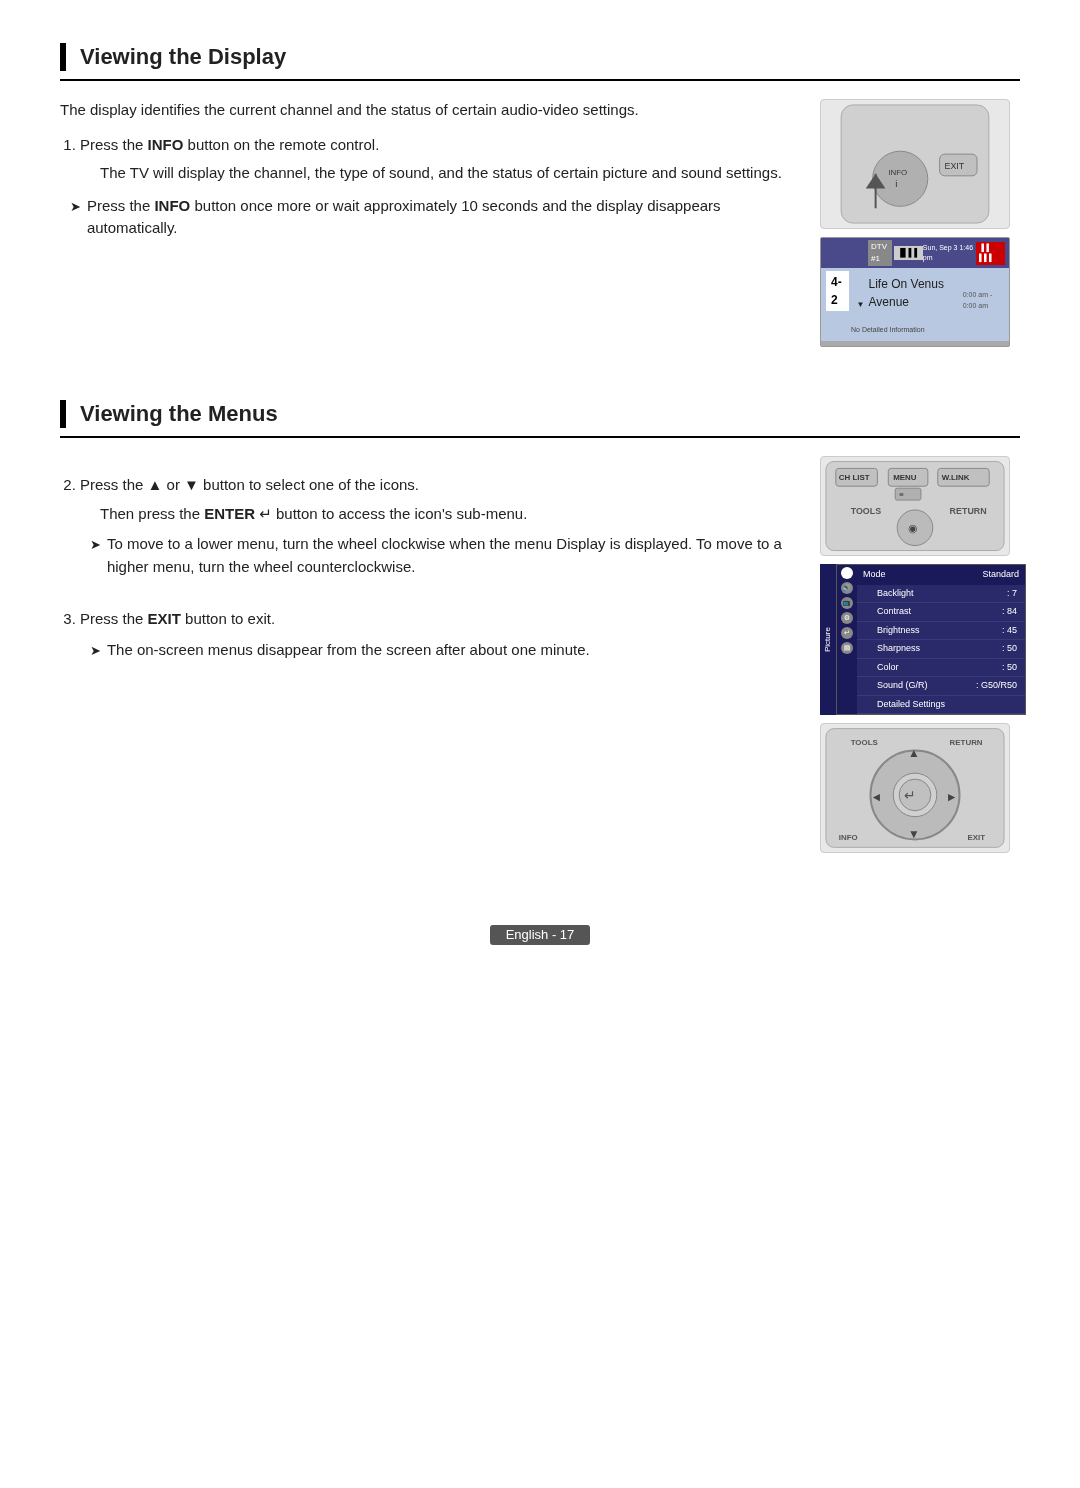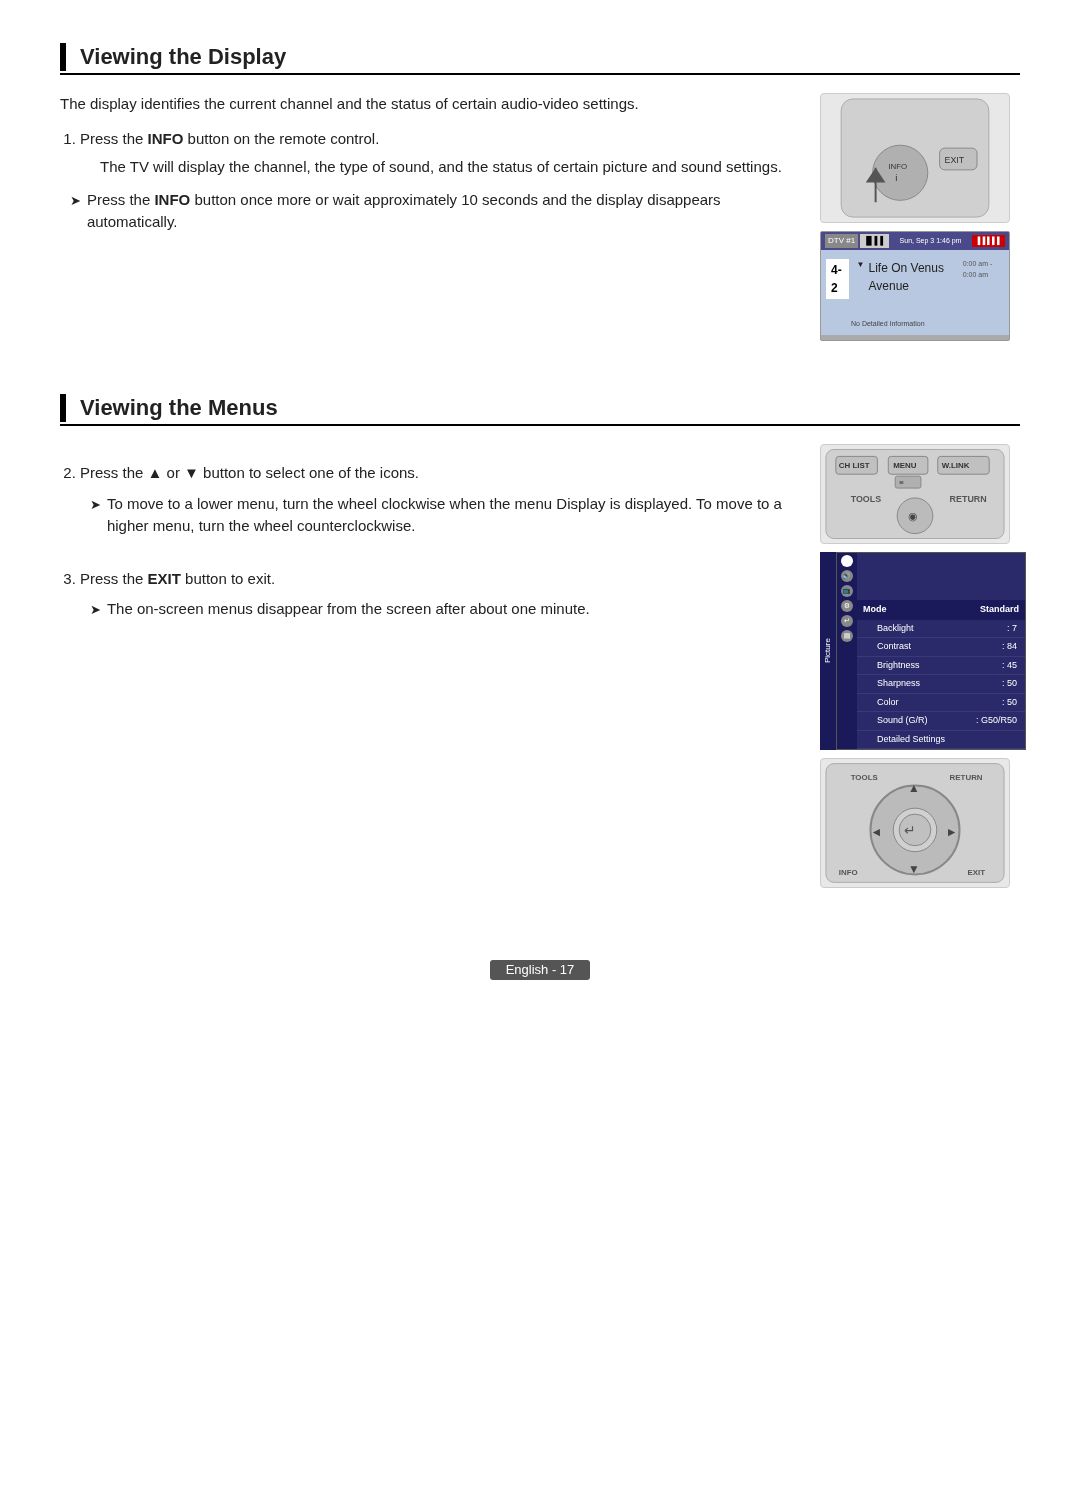--- a/index.html
+++ b/index.html
@@ -12,20 +12,21 @@
       padding: 40px 60px 60px 60px;
       font-size: 15px;
       line-height: 1.5;
     }
 
     
     .section-title {
       font-size: 22px;
       font-weight: bold;
       border-bottom: 2px solid #000;
+      padding-bottom: 6px;
       margin-bottom: 18px;
       display: flex;
       align-items: center;
       gap: 10px;
     }
     .section-title::before {
       content: '';
       display: inline-block;
       width: 6px;
       height: 28px;
@@ -150,22 +151,21 @@
       background: #2a2a6a;
       border: 1px solid #555;
       font-size: 9px;
       color: #fff;
     }
     .picture-menu-header {
       background: #1a1a5a;
       padding: 3px 6px;
       display: flex;
       justify-content: space-between;
-      font-weight: bold;
-      margin-top: 47px;
+      font-weight: normal;
     }
     .picture-menu-row {
       display: flex;
       justify-content: space-between;
       padding: 2px 8px 2px 20px;
       border-bottom: 1px solid #3a3a7a;
     }
     .picture-sidebar-label {
       writing-mode: vertical-rl;
       transform: rotate(180deg);
@@ -276,28 +276,28 @@
           <rect x="120" y="55" width="38" height="22" rx="5" fill="#c0c0c0" stroke="#888" stroke-width="1"></rect>
           <text x="125" y="70" font-size="9" fill="#333">EXIT</text>
 
           <polygon points="45,90 55,75 65,90" fill="#555"></polygon>
           <line x1="55" y1="75" x2="55" y2="110" stroke="#555" stroke-width="2"></line>
         </svg>
       </div>
 
       <div class="tv-display">
         <div class="tv-channel-bar">
-          <span style="display:flex;align-items:center;">
+          <span style="display:flex;align-items:center;margin-left:43px;">
             <span style="background:#888;color:#fff;padding:1px 3px;font-size:8px;">DTV #1</span>
             <span style="background:#ccc;color:#000;font-size:8px;padding:1px 3px;margin-left:2px;">▐▌▌▌</span>
           </span>
           <span style="font-size:7px;">Sun, Sep 3 1:46 pm</span>
           <span style="background:#c00;color:#fff;font-size:7px;padding:1px 3px;">▐▐ ▌▌▌</span>
         </div>
-        <div style="background:#b8c8e0;padding:9px 5px;display:flex;align-items:flex-start;gap:4px;">
+        <div style="background:#b8c8e0;padding:3px 5px;display:flex;align-items:flex-end;gap:4px;">
           <span class="tv-channel-num" style="background:#fff;color:#000;font-weight:bold;font-size:12px;padding:2px 5px;">4-2</span>
           <span style="font-size:8px;color:#222;">▼</span>
           <span style="font-size:12px;color:#222;">Life On Venus Avenue</span>
           <span style="font-size:7px;color:#555;margin-left:4px;">0:00 am - 0:00 am</span>
         </div>
         <div style="background:#b8c8e0;padding:2px 5px 2px 30px;">
           <span style="font-size:7px;color:#444;">No Detailed Information</span>
         </div>
         <div class="tv-gray-area"></div>
       </div>
@@ -311,20 +311,21 @@
   </div>
 
   <div class="two-col">
     <div class="content-col">
 
       <div style="margin: 18px 0 18px 0;"></div>
 
       <ol start="2">
         <li>
           Press the ▲ or ▼ button to select one of the icons.<br>
+          <span class="sub-note" style="display:block;">Then press the <b>ENTER</b> ↵ button to access the icon's sub-menu.</span>
           <div class="arrow-note">
             <span>To move to a lower menu, turn the wheel clockwise when the menu Display is displayed. To move to a higher menu, turn the wheel counterclockwise.</span>
           </div>
         </li>
       </ol>
 
       <div style="margin: 30px 0 18px 0;"></div>
 
       <ol start="3">
         <li>

